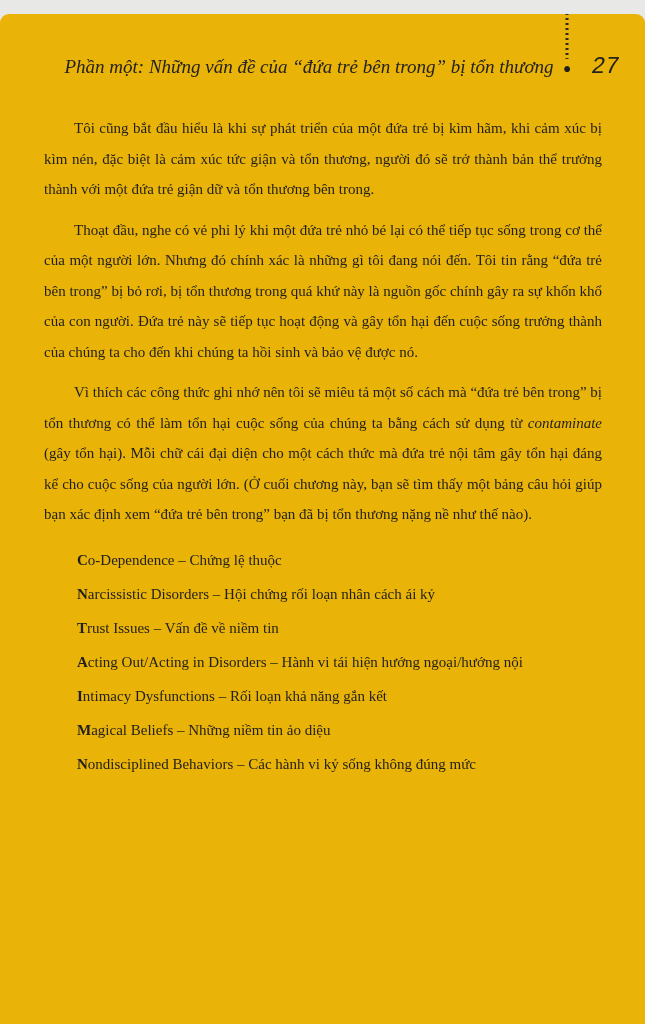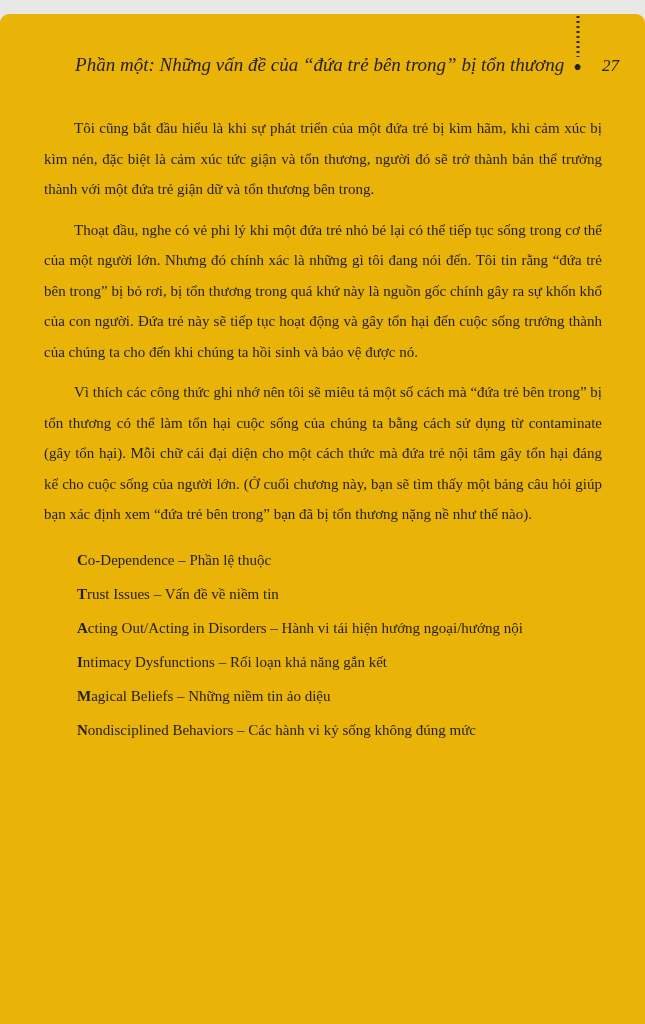--- a/index.html
+++ b/index.html
@@ -48,37 +48,39 @@
     position: absolute;
     left: 50%;
     transform: translateX(-50%);
     top: -51px;
     width: 3px;
     height: 46px;
     background-image: repeating-linear-gradient(
       to bottom, #2b2a27 0px, #2b2a27 2px, transparent 2px, transparent 5px);
   }
   .header-page-number {
-    font-size: 17px;
+    font-size: 23px;
+    font-family: Liberation Mono, monospace;
   }
   
   .content {
     position: absolute;
     top: 99px;
     left: 44px;
     width: 558px;
     font-size: 15px;
     line-height: 30.5px;
     text-align: justify;
   }
   .content p {
     margin: 0 0 10px 0;
     text-indent: 30px;
   }
   .content p .it {
+    font-style: italic;
   }
   
   .mnemonic-list {
     list-style: none;
     margin: 17px 0 0 0;
     padding: 0 0 0 33px;
   }
   .mnemonic-list li {
     margin: 0 0 7px 0;
     line-height: 27px;
@@ -101,21 +103,22 @@
 
   <div class="content">
 
     <p>Tôi cũng bắt đầu hiểu là khi sự phát triển của một đứa trẻ bị kìm hãm, khi cảm xúc bị kìm nén, đặc biệt là cảm xúc tức giận và tổn thương, người đó sẽ trở thành bản thể trưởng thành với một đứa trẻ giận dữ và tổn thương bên trong.</p>
 
     <p>Thoạt đầu, nghe có vẻ phi lý khi một đứa trẻ nhỏ bé lại có thể tiếp tục sống trong cơ thể của một người lớn. Nhưng đó chính xác là những gì tôi đang nói đến. Tôi tin rằng “đứa trẻ bên trong” bị bỏ rơi, bị tổn thương trong quá khứ này là nguồn gốc chính gây ra sự khốn khổ của con người. Đứa trẻ này sẽ tiếp tục hoạt động và gây tổn hại đến cuộc sống trưởng thành của chúng ta cho đến khi chúng ta hồi sinh và bảo vệ được nó.</p>
 
     <p><span>Vì thích các công thức ghi nhớ nên tôi sẽ miêu tả một số cách mà “đứa trẻ bên trong” bị tổn thương có thể làm tổn hại cuộc sống của chúng ta bằng cách sử dụng từ </span><span class="it">contaminate</span><span> (gây tổn hại). Mỗi chữ cái đại diện cho một cách thức mà đứa trẻ nội tâm gây tổn hại đáng kể cho cuộc sống của người lớn. (Ở cuối chương này, bạn sẽ tìm thấy một bảng câu hỏi giúp bạn xác định xem “đứa trẻ bên trong” bạn đã bị tổn thương nặng nề như thế nào).</span></p>
 
     <ul class="mnemonic-list">
-      <li><b>C</b><span>o-Dependence – Phần lệ thuộc</span></li>
+      <li><b>C</b><span>o-Dependence – Chứng lệ thuộc</span></li>
+      <li><b>N</b><span>arcissistic Disorders – Hội chứng rối loạn nhân cách ái kỷ</span></li>
       <li><b>T</b><span>rust Issues – Vấn đề về niềm tin</span></li>
       <li><b>A</b><span>cting Out/Acting in Disorders – Hành vi tái hiện hướng ngoại/hướng nội</span></li>
       <li><b>I</b><span>ntimacy Dysfunctions – Rối loạn khả năng gắn kết</span></li>
       <li><b>M</b><span>agical Beliefs – Những niềm tin ảo diệu</span></li>
       <li><b>N</b><span>ondisciplined Behaviors – Các hành vi kỷ sống không đúng mức</span></li>
     </ul>
 
   </div>
 </div>
 

